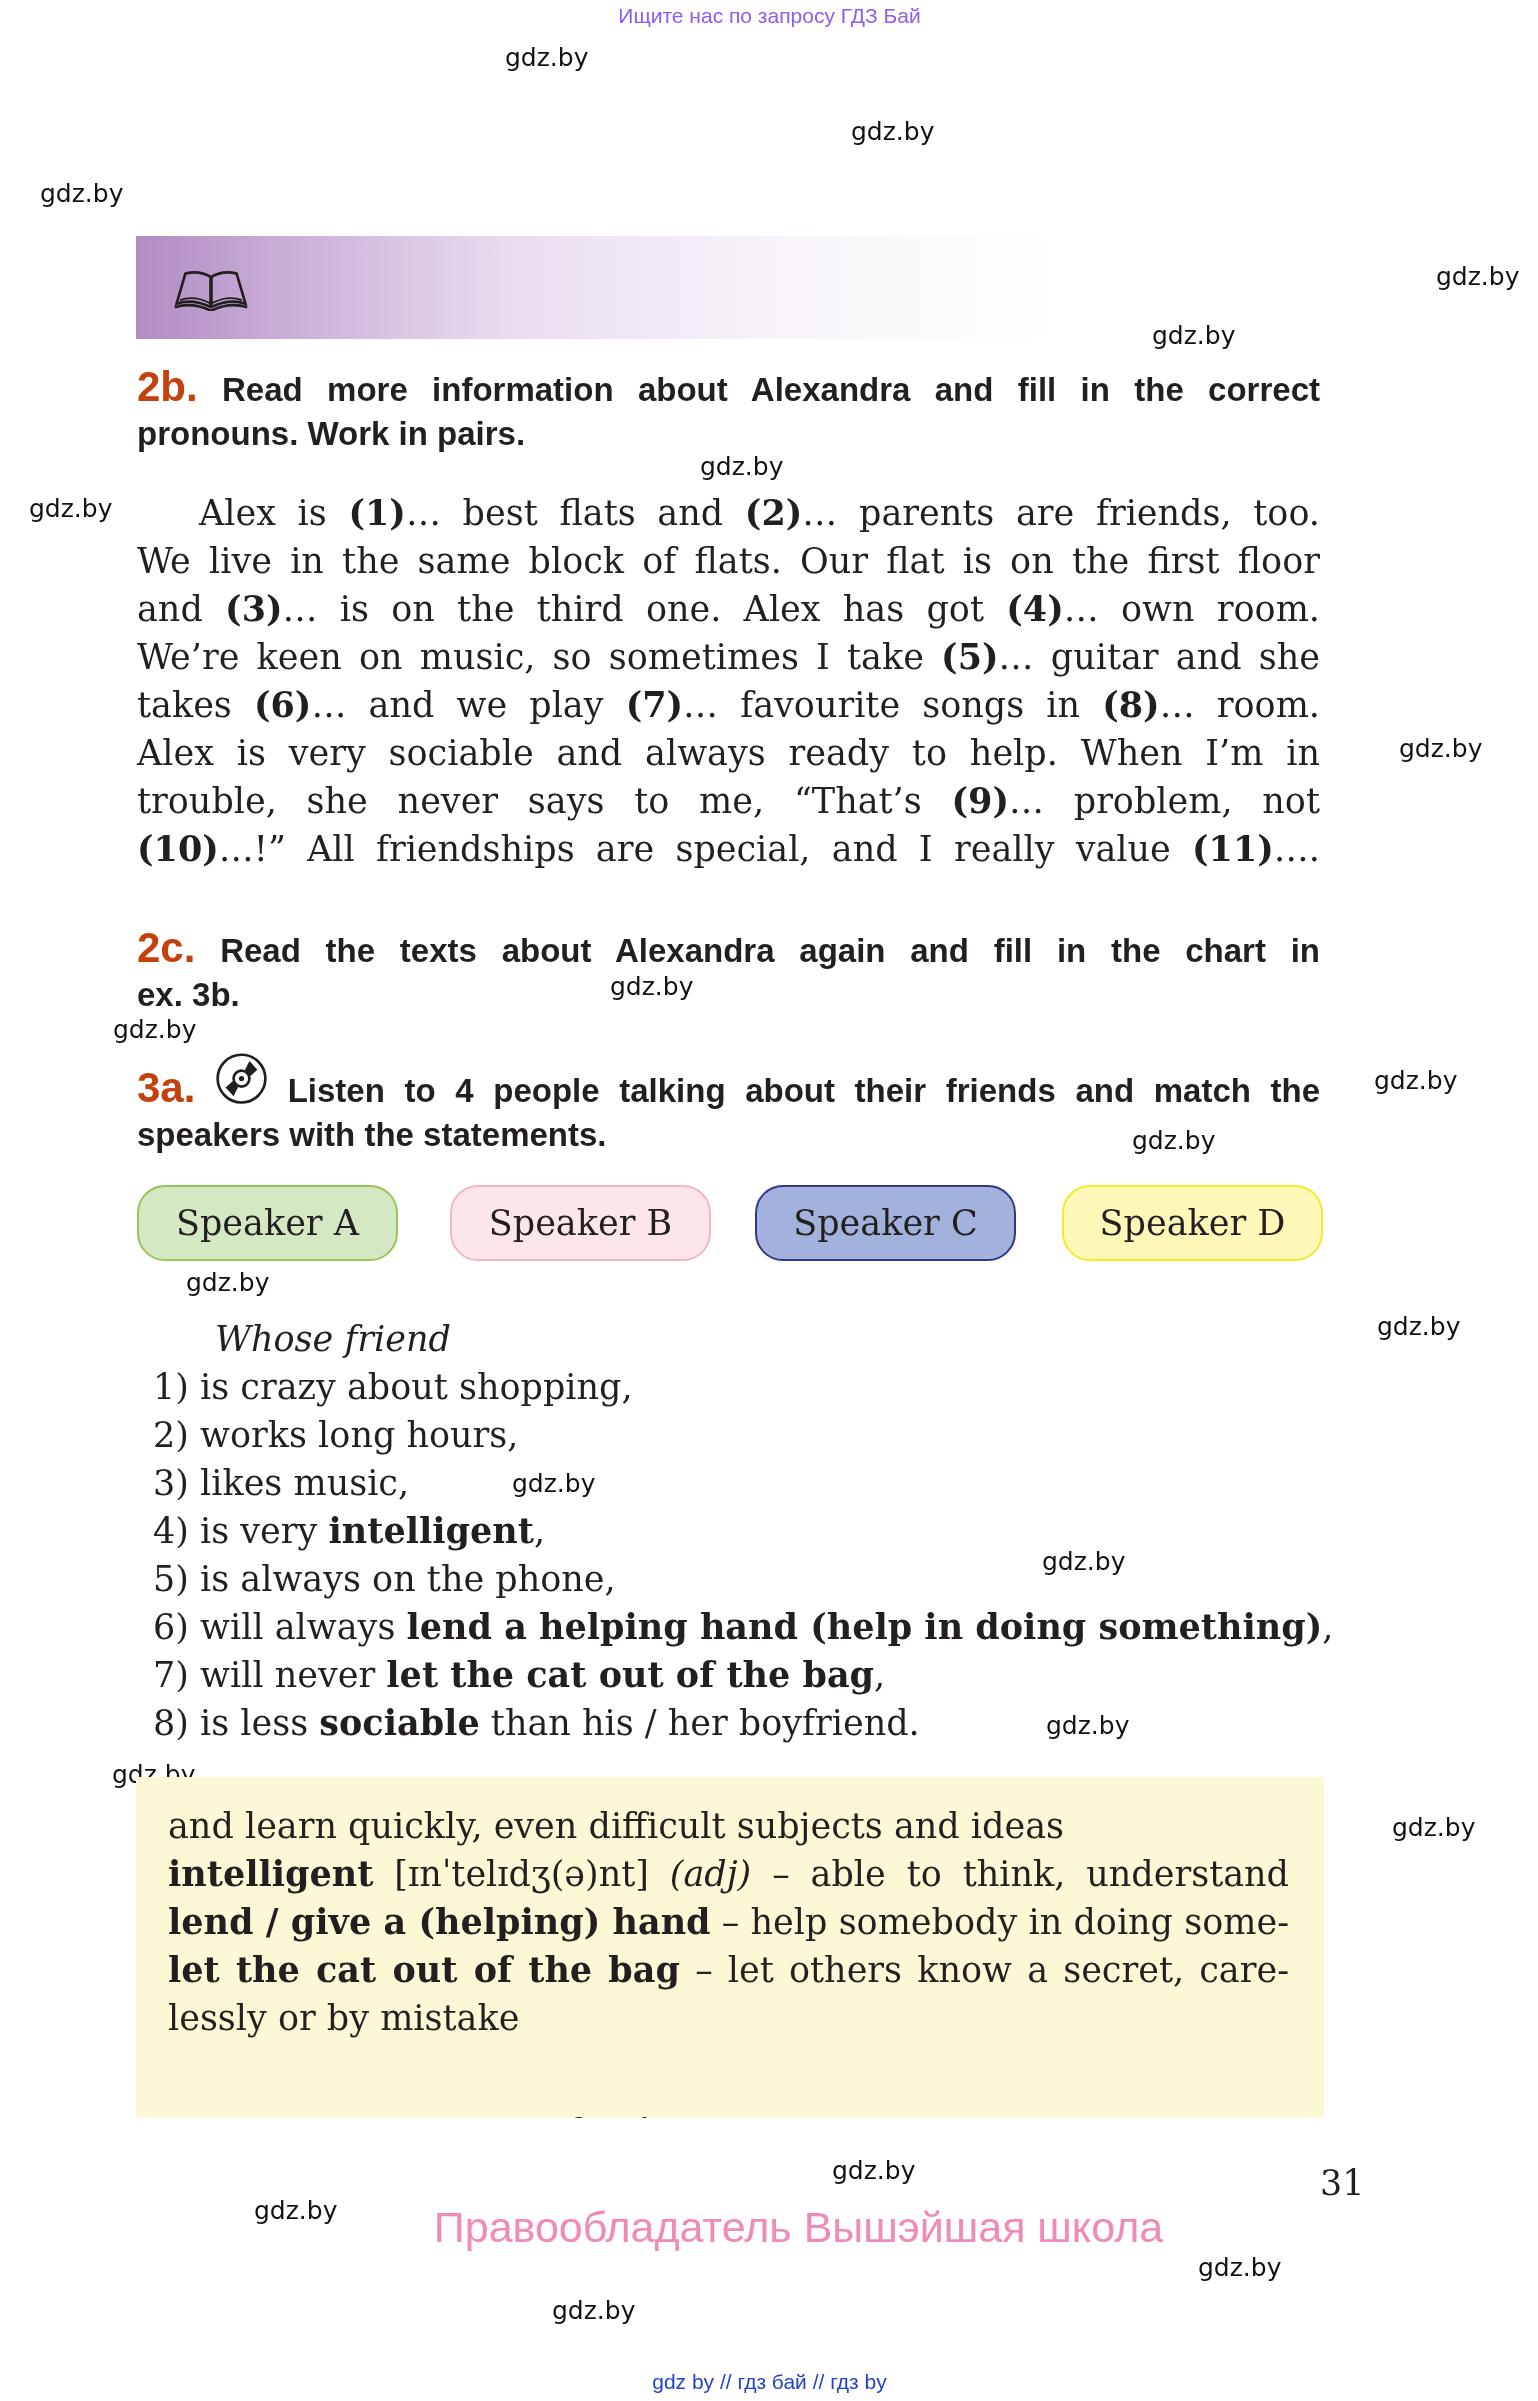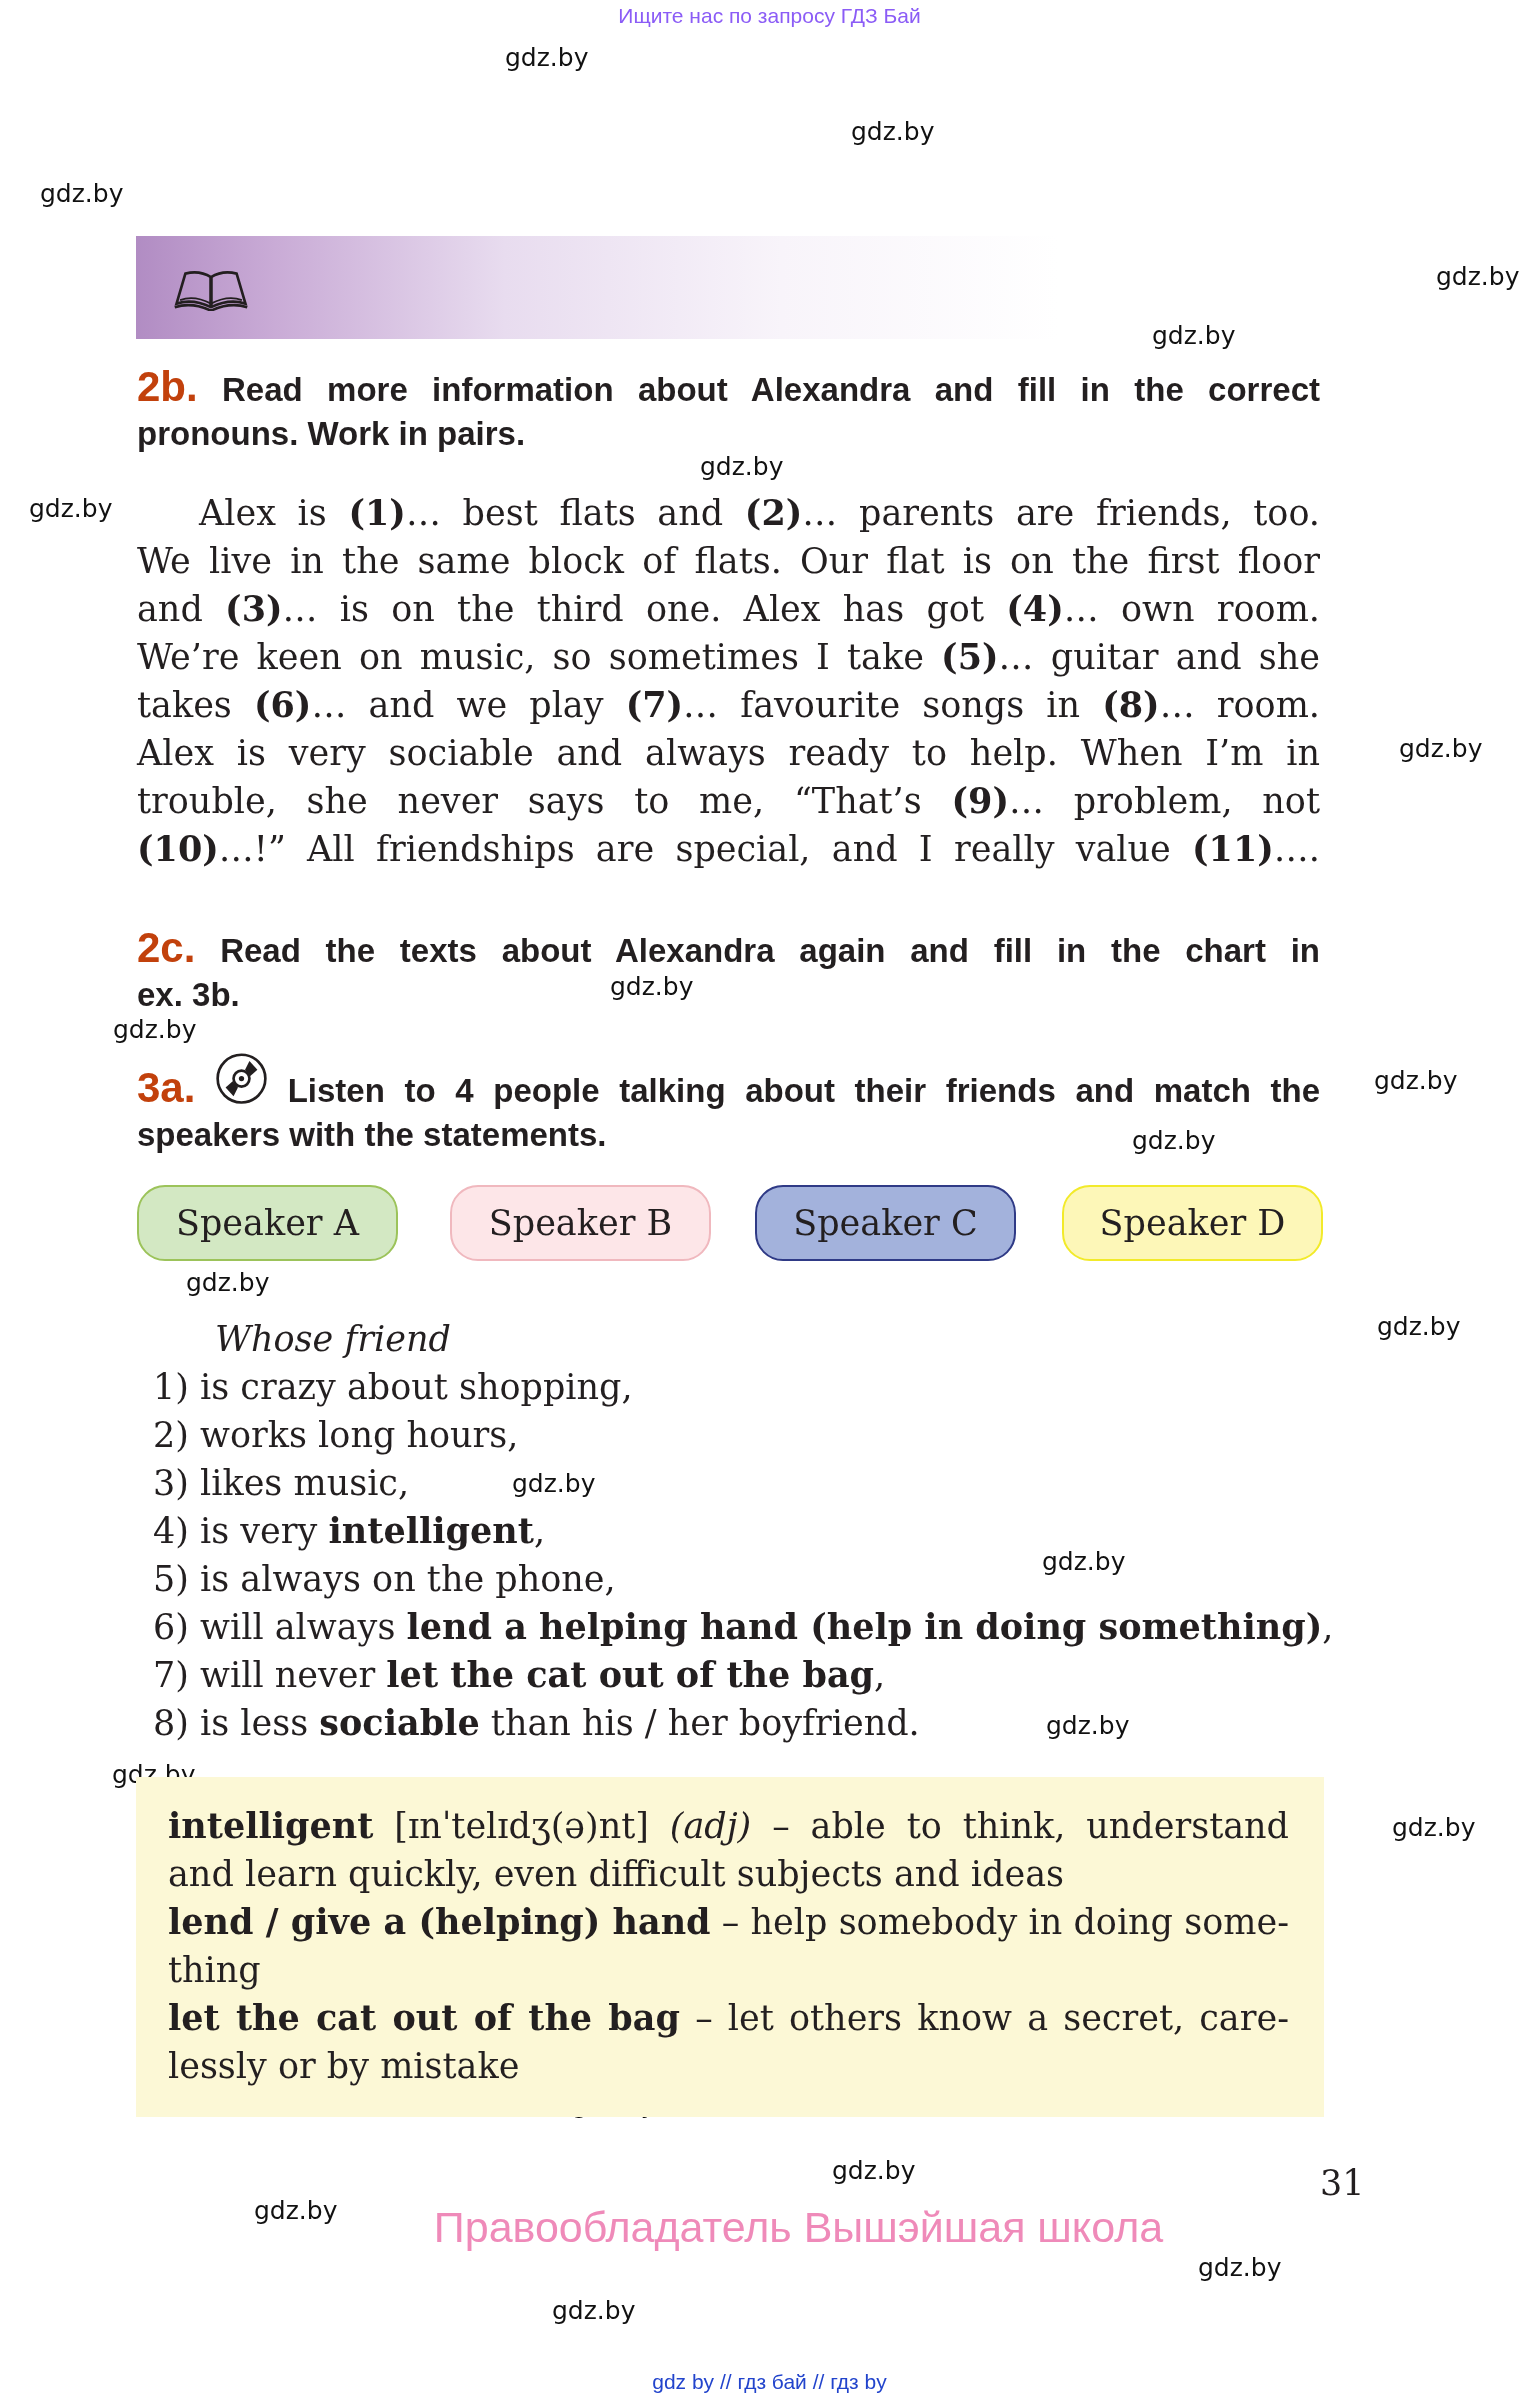--- a/index.html
+++ b/index.html
@@ -110,24 +110,23 @@
   <div><span>3)</span><span> likes music,</span></div>
   <div><span>4)</span><span> is very </span><b>intelligent</b><span>,</span></div>
   <div><span>5)</span><span> is always on the phone,</span></div>
   <div><span>6)</span><span> will always </span><b>lend a helping hand (help in doing something)</b><span>,</span></div>
   <div><span>7)</span><span> will never </span><b>let the cat out of the bag</b><span>,</span></div>
   <div><span>8)</span><span> is less </span><b>sociable</b><span> than his / her boyfriend.</span></div>
 </div>
 
 <div class="callout">
   <div class="callout-text">
+    <span class="line last">and learn quickly, even difficult subjects and ideas</span>
     <span class="line"><b>intelligent</b><span> [ɪnˈtelɪdʒ(ə)nt] </span><i>(adj)</i><span> – able to think, understand</span></span>
-    <span class="line last">and learn quickly, even difficult subjects and ideas</span>
     <span class="line"><b>lend / give a (helping) hand</b><span> – help somebody in doing some-</span></span>
-    <span class="line last">thing</span>
     <span class="line"><b>let the cat out of the bag</b><span> – let others know a secret, care-</span></span>
     <span class="line last">lessly or by mistake</span>
   </div>
 </div>
 
 <div class="pageno">31</div>
 <div class="copyright">Правообладатель Вышэйшая школа</div>
 <div class="footer-links">gdz by  //  гдз бай  //  гдз by</div>
 
 

